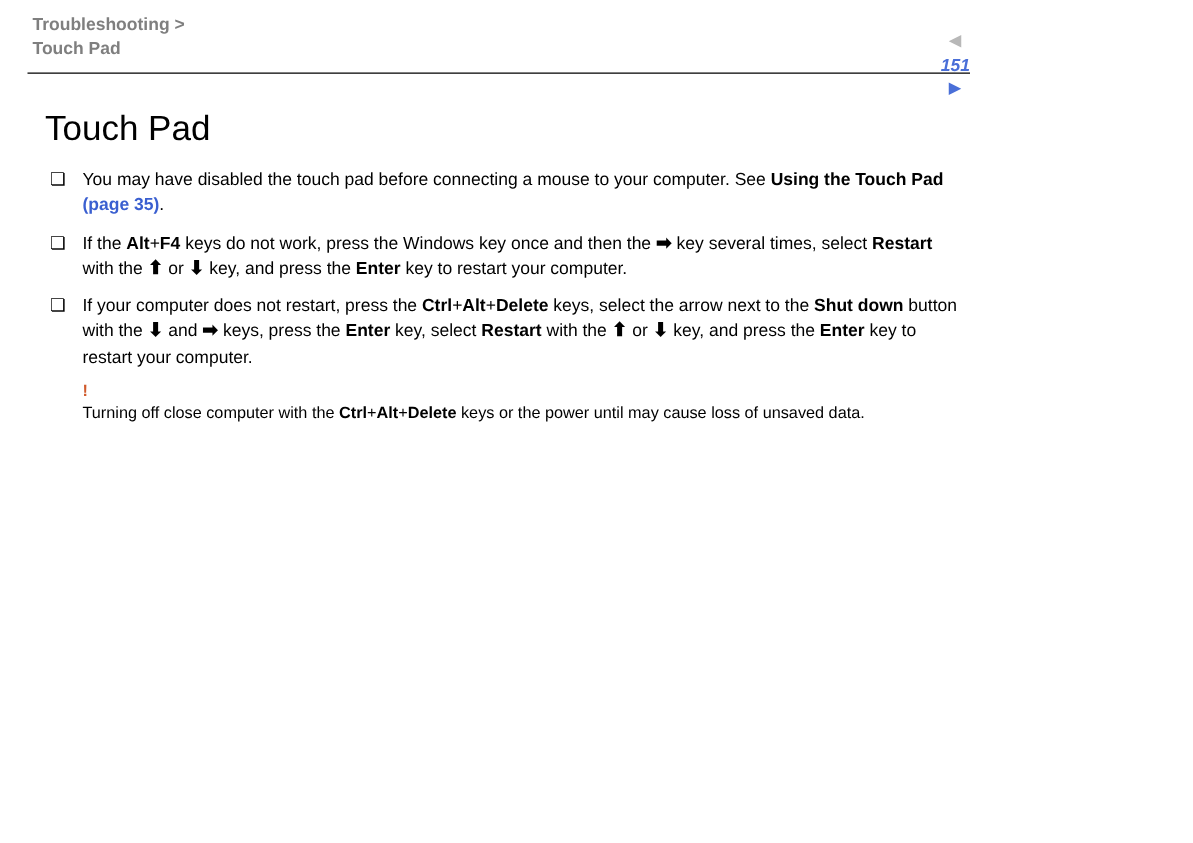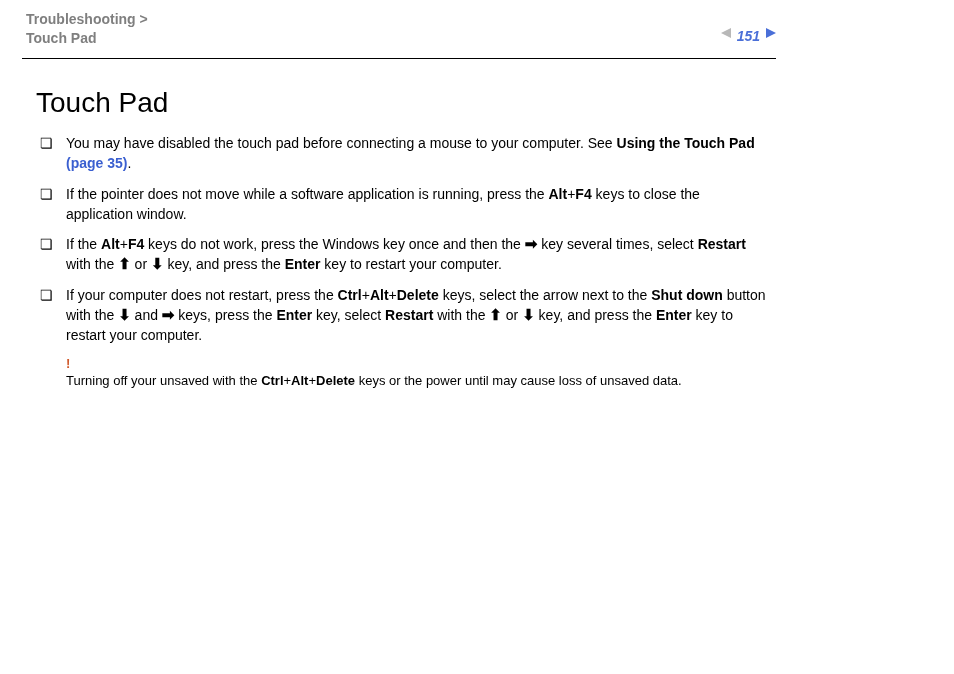--- a/index.html
+++ b/index.html
@@ -31,21 +31,23 @@
     font-size: 14px;
     font-weight: bold;
     color: #7f7f7f;
     line-height: 1.35;
   }
   .page-num-wrap {
     position: absolute;
     right: 0;
     top: 28px;
     display: flex;
+    align-items: center;
     gap: 6px;
+    flex-direction: column;
   }
   .page-num {
     font-size: 14px;
     font-weight: bold;
     font-style: italic;
     color: #4a6fd8;
   }
   .tri {
     width: 0; height: 0;
     border-top: 5px solid transparent;
@@ -130,33 +132,30 @@
   <div class="content">
     <h1 class="title">Touch Pad</h1>
 
     <ul class="bullets">
 
       <li>
         <span>You may have disabled the touch pad before connecting a mouse to your computer. See </span><span class="b">Using the Touch Pad </span><span class="link">(page 35)</span><span>.</span>
       </li>
 
 
-      <li>
-        <span>If the pointer does not move while a software application is running, press the </span><span class="b">Alt</span><span>+</span><span class="b">F4</span><span> keys to close the application window.</span>
-      </li>
 
       <li>
         <span>If the </span><span class="b">Alt</span><span>+</span><span class="b">F4</span><span> keys do not work, press the Windows key once and then the </span><span class="arrow">➡</span><span> key several times, select </span><span class="b">Restart</span><span> with the </span><span class="arrow">⬆</span><span> or </span><span class="arrow">⬇</span><span> key, and press the </span><span class="b">Enter</span><span> key to restart your computer.</span>
       </li>
 
       <li>
         <span>If your computer does not restart, press the </span><span class="b">Ctrl</span><span>+</span><span class="b">Alt</span><span>+</span><span class="b">Delete</span><span> keys, select the arrow next to the </span><span class="b">Shut down</span><span> button with the </span><span class="arrow">⬇</span><span> and </span><span class="arrow">➡</span><span> keys, press the </span><span class="b">Enter</span><span> key, select </span><span class="b">Restart</span><span> with the </span><span class="arrow">⬆</span><span> or </span><span class="arrow">⬇</span><span> key, and press the </span><span class="b">Enter</span><span> key to restart your computer.</span>
       </li>
 
     </ul>
 
     <div class="note">
       <span class="note-bang">!</span>
-      <span class="cond">Turning off your unsaved with the </span><span class="b cond">Ctrl</span><span class="cond">+</span><span class="b cond">Alt</span><span class="cond">+</span><span class="b cond">Delete</span><span class="cond"> keys or the power until may cause loss of unsaved data.</span>
+      <span class="cond">Turning off close computer with the </span><span class="b cond">Ctrl</span><span class="cond">+</span><span class="b cond">Alt</span><span class="cond">+</span><span class="b cond">Delete</span><span class="cond"> keys or the power until may cause loss of unsaved data.</span>
     </div>
 
   </div>
 </div>
 
 </body></html>

